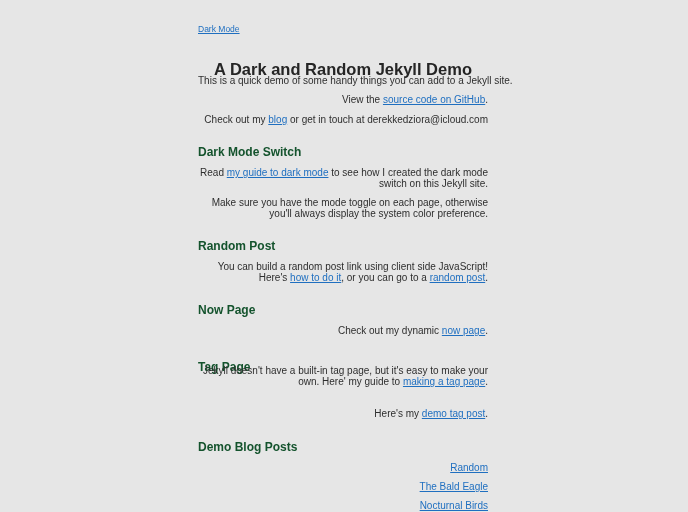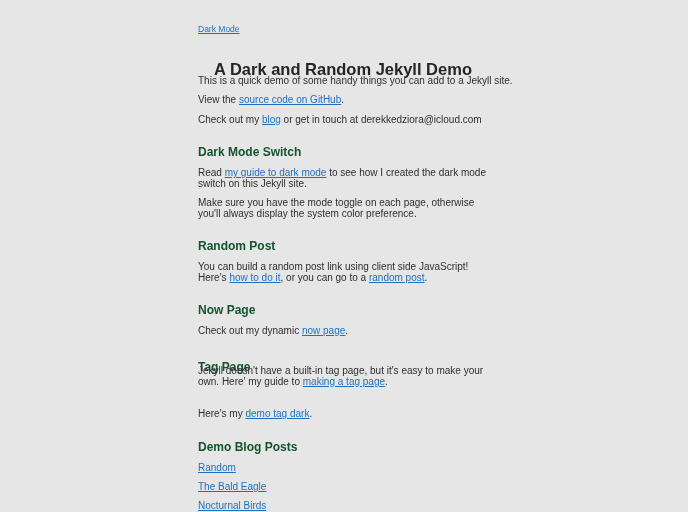--- a/index.html
+++ b/index.html
@@ -50,20 +50,21 @@
       white-space: nowrap;
     }
     p {
       position: absolute;
       left: 0;
       margin: 0;
       font-size: 10px;
       line-height: 11px;
       width: 290px;
       color: #2e2e2e;
+      text-align: right;
     }
     .nowrap { white-space: nowrap; }
   </style>
 </head>
 <body>
 
 <div class="page">
 
   <a class="mode-toggle" href="#">Dark Mode</a>
 
@@ -86,21 +87,21 @@
   <p style="top:261px"><span>You can build a random post link using client side JavaScript! Here's </span><a href="#">how to do it</a><span>, or you can go to a </span><a href="#">random post</a><span>.</span></p>
 
   <h2 style="top:303px">Now Page</h2>
 
   <p style="top:325px" class="nowrap"><span>Check out my dynamic </span><a href="#">now page</a><span>.</span></p>
 
   <h2 style="top:360px">Tag Page</h2>
 
   <p style="top:365px"><span>Jekyll doesn't have a built-in tag page, but it's easy to make your own. Here' my guide to </span><a href="#">making a tag page</a><span>.</span></p>
 
-  <p style="top:408px" class="nowrap"><span>Here's my </span><a href="#">demo tag dark</a><span>.</span></p>
+  <p style="top:408px" class="nowrap"><span>Here's my </span><a href="#">demo tag post</a><span>.</span></p>
 
   <h2 style="top:440px">Demo Blog Posts</h2>
 
   <p style="top:462px" class="nowrap"><a href="#">Random</a></p>
   <p style="top:481px" class="nowrap"><a href="#">The Bald Eagle</a></p>
   <p style="top:500px" class="nowrap"><a href="#">Nocturnal Birds</a></p>
 
 </div>
 
 </body></html>

